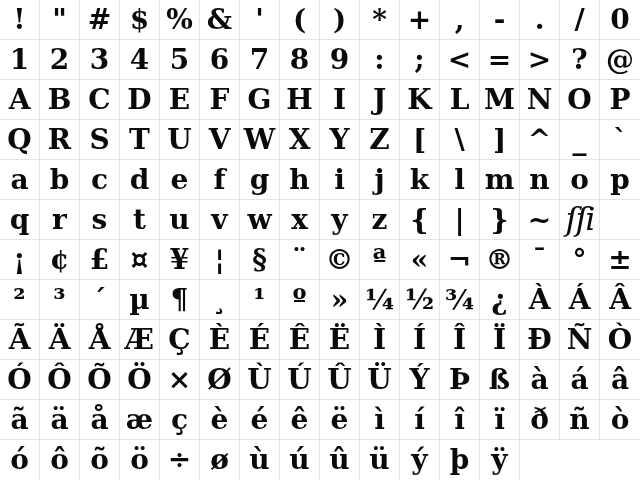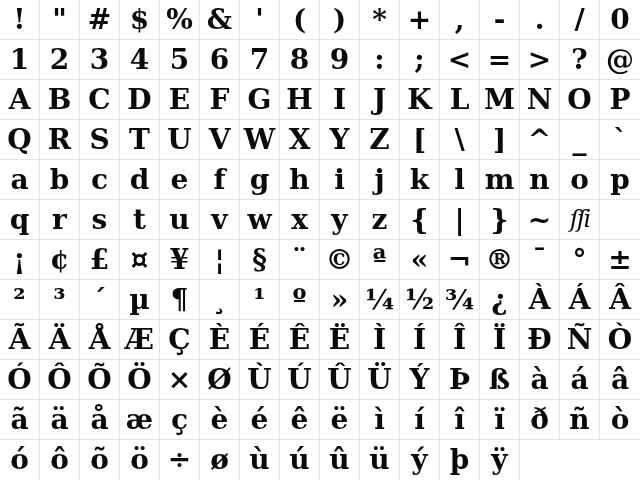--- a/index.html
+++ b/index.html
@@ -29,21 +29,21 @@
     color: #0a0a0a;
     overflow: hidden;
     cursor: default;
   }
   .cell.last-col { border-right: none; }
   .cell.last-row { border-bottom: none; }
   .cell.empty    { border-right: none; }
   .cell.script {
     font-style: italic;
     font-weight: normal;
-    font-size: 24px;
+    font-size: 32px;
     letter-spacing: -2px;
   }
 </style>
 </head>
 <body>
 
 <div class="charmap">
     <div class="cell">!</div>
     <div class="cell">"</div>
     <div class="cell">#</div>

